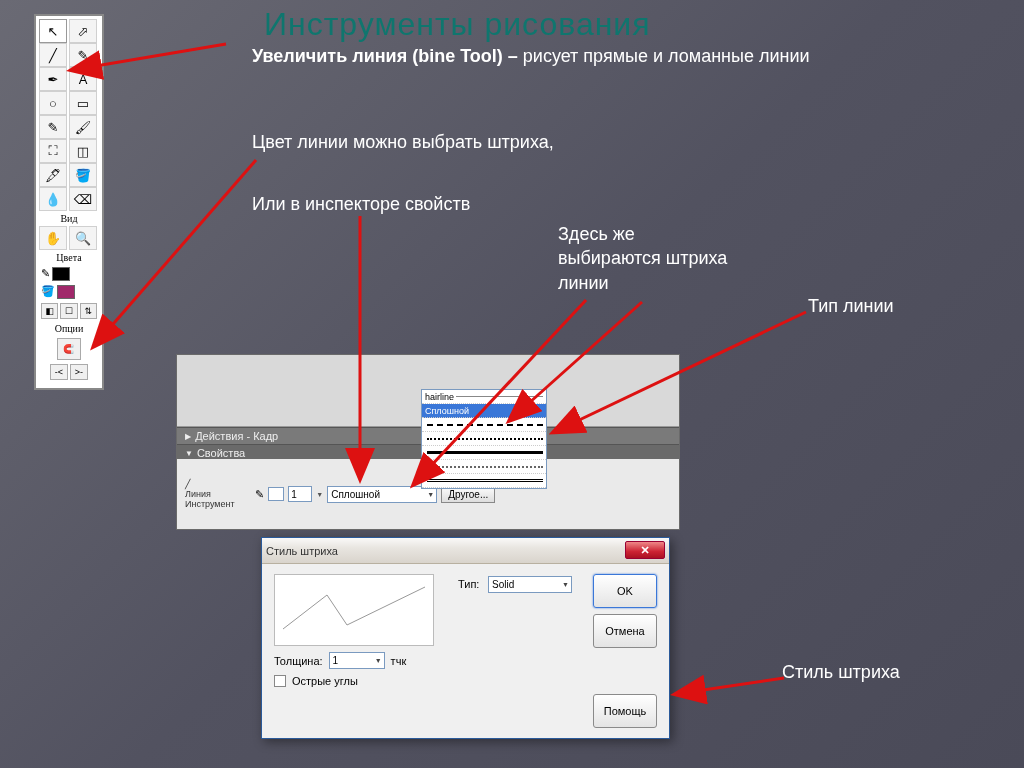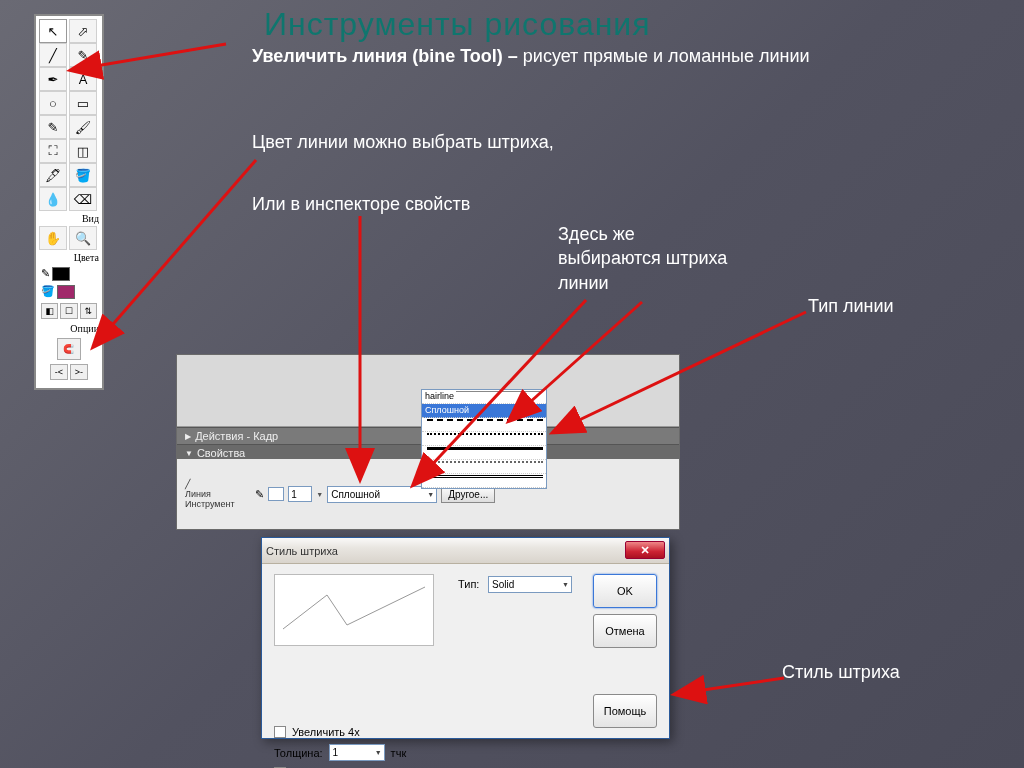--- a/index.html
+++ b/index.html
@@ -11,21 +11,21 @@
   }
   .slide-title { position:absolute; left:264px; top:6px; color:#0f766e; font-size:32px; font-weight:300; letter-spacing:1px;}
   .body-text { color:#fff; font-size:18px; position:absolute; line-height:1.35;}
   .body-text b { font-weight:700; }
 
   
   .palette { position:absolute; left:34px; top:14px; width:70px; background:#fff; border:2px solid #888; padding:3px 3px 6px 3px;}
   .palette-grid { display:grid; grid-template-columns:1fr 1fr; gap:0;}
   .tool { width:28px; height:24px; border:1px solid #d0d0d0; background:#f4f4f4; display:flex; align-items:center; justify-content:center; font-size:13px; font-family:Arial; cursor:pointer;}
   .tool.sel { background:#fff; border:1px solid #999;}
-  .section-label{ font-size:10px; text-align:right; padding:2px 0; color:#000; font-family:Verdana;}
+  .section-label{ font-size:10px; text-align:center; padding:2px 0; color:#000; font-family:Verdana;}
   .color-row{display:flex;gap:2px;padding:2px;}
   .swatch{width:18px;height:14px;border:1px solid #666;display:inline-block;}
   .opts-row{display:flex;gap:2px;padding:2px;justify-content:center;}
   .opt{width:18px;height:16px;border:1px solid #aaa;background:#f0f0f0;font-size:9px;display:flex;align-items:center;justify-content:center;}
 
   
   .prop-area{position:absolute;left:176px;top:354px;width:504px;height:176px;background:#cfcfcf;border:1px solid #6a6a6a;}
   .prop-gray{position:absolute;left:0;top:0;right:0;height:72px;background:#d9d9d9;border-bottom:1px solid #9a9a9a;}
   .prop-tabs{position:absolute;left:0;top:72px;right:0;}
   .prop-tab{background:#7a7a7a;color:#eee;font-size:11px;padding:2px 8px;border-top:1px solid #555;display:flex;align-items:center;}
@@ -33,21 +33,21 @@
   .prop-body{position:absolute;left:0;top:104px;right:0;bottom:0;background:#eaeaea;padding:6px 8px;display:flex;align-items:center;gap:8px;}
   .tool-ind{display:flex;flex-direction:column;font-size:9px;color:#333;width:62px;}
   .tool-ind-row{display:flex;gap:4px;align-items:center;}
   .mini-input{border:1px solid #7a9ac0;background:#fff;height:16px;font-size:10px;padding:0 2px;}
   .mini-btn{border:1px solid #888;background:linear-gradient(#fefefe,#ddd);font-size:10px;padding:1px 6px;height:18px;}
   .combo{border:1px solid #7a9ac0;background:#fff;height:17px;font-size:10px;padding:0 14px 0 3px;position:relative;display:inline-flex;align-items:center;}
   .combo::after{content:"▼";position:absolute;right:2px;font-size:7px;color:#444;}
 
   
   .style-popup{position:absolute;left:421px;top:389px;width:126px;background:#fff;border:1px solid #7a9ac0;z-index:5;}
-  .style-popup .opt-row{font-size:9px;padding:1px 3px;border-bottom:1px dotted #ccc;height:14px;display:flex;align-items:flex-start;}
+  .style-popup .opt-row{font-size:9px;padding:1px 3px;border-bottom:1px dotted #ccc;height:14px;display:flex;align-items:center;}
   .style-popup .opt-row.sel{background:#3a77d8;color:#fff;}
   .line-sample{flex:1;height:1px;border-top:1px solid #000;margin-left:2px;}
   .line-dash{border-top:2px dashed #000;}
   .line-dot{border-top:2px dotted #000;}
   .line-thick{border-top:3px solid #000;}
 
   
   .dialog{position:absolute;left:261px;top:537px;width:409px;height:202px;background:#f0f0f0;border:1px solid #2a5a9a;box-shadow:3px 3px 10px rgba(0,0,0,.4);font-size:11px;}
   .dialog-titlebar{height:26px;background:linear-gradient(#faf9f8,#e8e5e0 40%,#d9d4cc);border-bottom:1px solid #b8b0a0;display:flex;align-items:center;padding:0 4px;color:#333;position:relative;}
   .dialog-close{position:absolute;right:4px;top:3px;width:40px;height:18px;background:linear-gradient(#e88,#c23 60%,#a12);border:1px solid #903;border-radius:2px;color:#fff;display:flex;align-items:center;justify-content:center;font-size:11px;font-weight:bold;}
@@ -195,24 +195,20 @@
         </svg>
     </div>
     <span style="position:absolute;left:196px;top:14px">Тип:</span>
     <span class="combo" style="position:absolute;left:226px;top:12px;width:84px">
         <span>Solid</span>
       </span>
     <div class="dlg-right">
       <div class="dlg-btn ok">OK</div>
       <div class="dlg-btn">Отмена</div>
     </div>
-    <div class="dlg-row" style="margin-top:80px">
-      <span class="chk"></span>
-      <span>Увеличить 4x</span>
-    </div>
     <div class="dlg-row">
       <span>Толщина:</span>
       <span class="combo" style="width:56px">
           <span>1</span>
         </span>
       <span>тчк</span>
     </div>
     <div class="dlg-row">
       <span class="chk"></span>
       <span>Острые углы</span>

